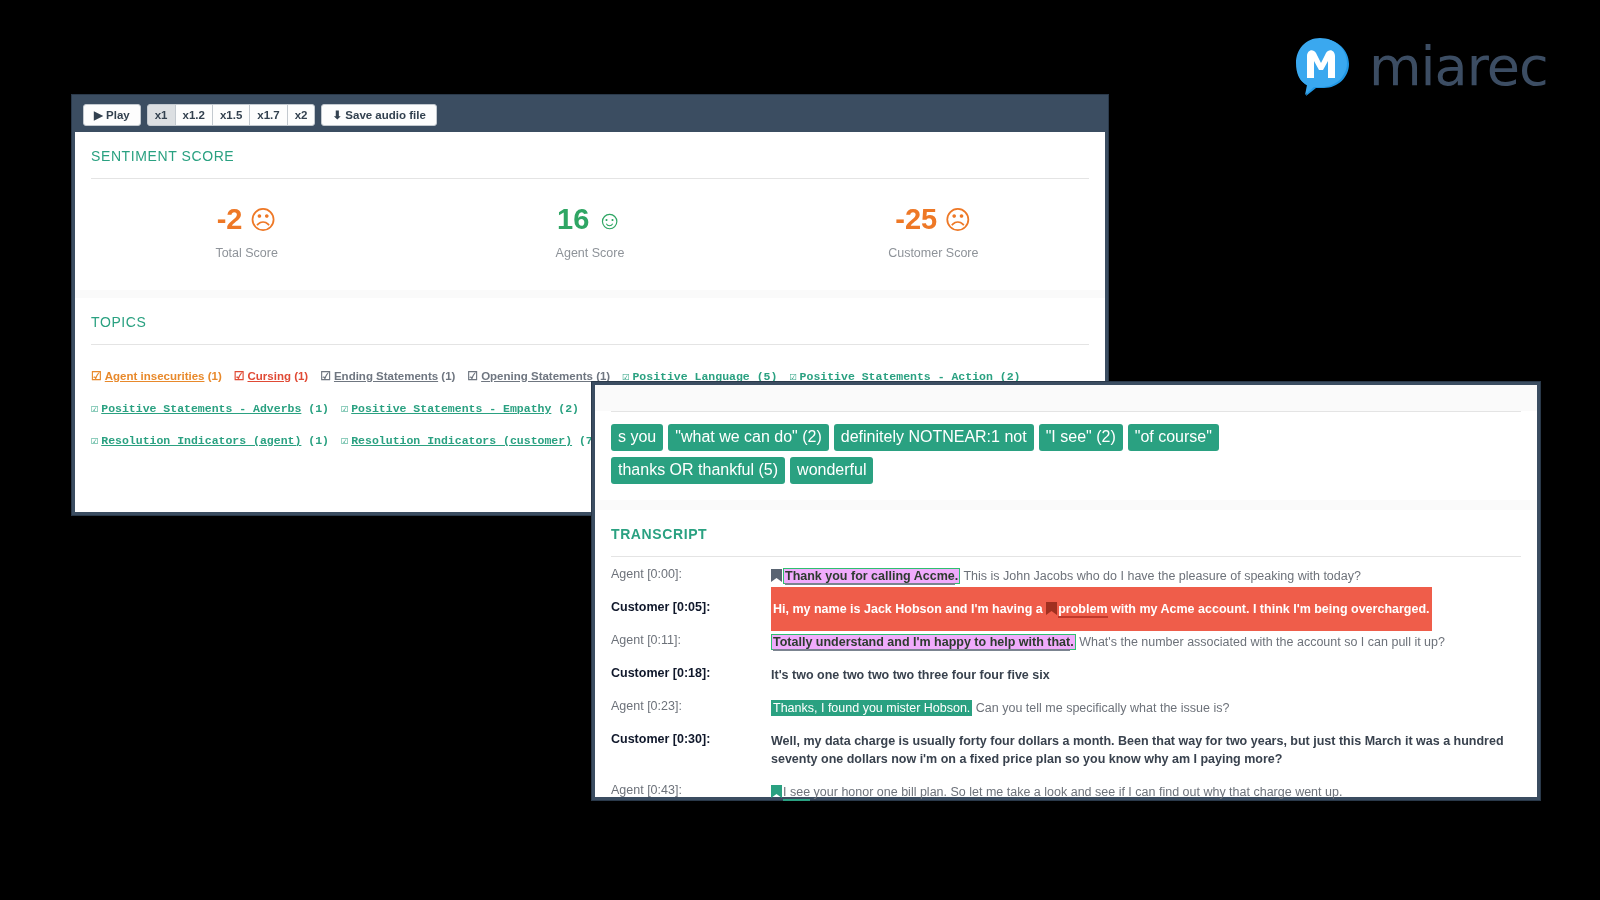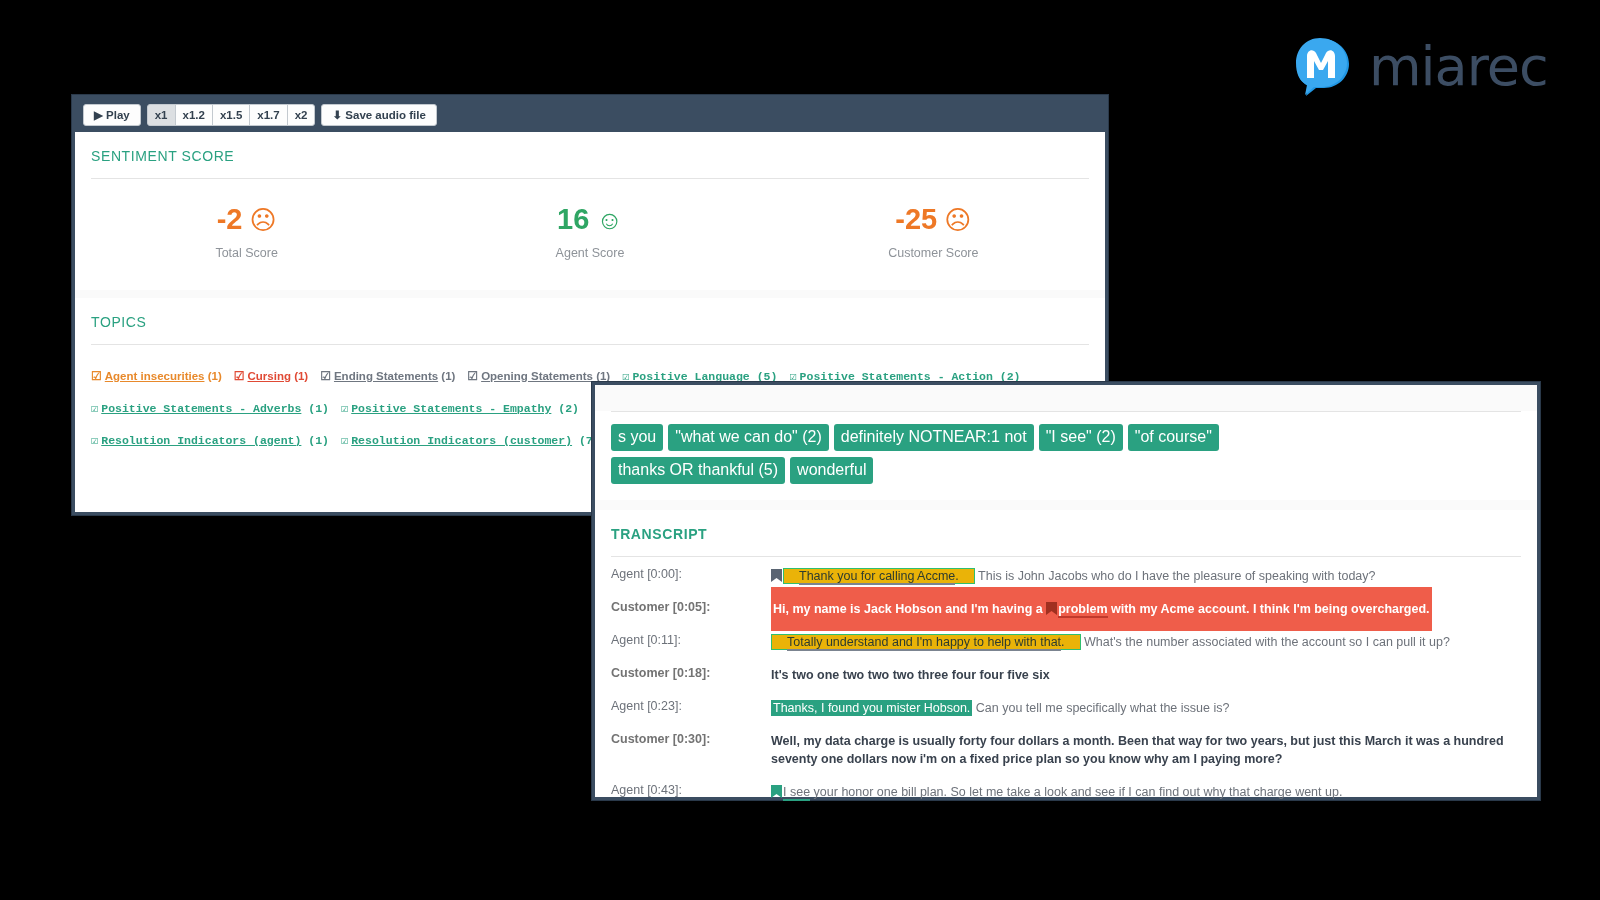--- a/index.html
+++ b/index.html
@@ -131,29 +131,30 @@
     font-size:14px; font-weight:bold; color:#2aa181;
     letter-spacing:.6px; padding:16px 16px 14px 16px;
   }
   #transcript-body { padding:10px 16px 0 16px; }
   .t-row { display:flex; margin-bottom:15px; }
   .t-speaker {
     width:160px; min-width:160px; text-align:left;
     padding-right:14px; font-size:12.5px; color:#6d727a;
     white-space:nowrap;
   }
-  .t-speaker.customer { color:#737373; font-weight:bold; }
+  .t-speaker.customer { color:#0f172a; font-weight:bold; }
   .t-text {
     font-size:12.5px; color:#6d727a; line-height:1.45;
     flex:1;
   }
   .t-text.customer { color:#39424e; font-weight:bold; }
   .hl-green {
-    background:#eab308; color:#2d3b2f; padding:1px 16px;
+    background:#f0abfc; color:#2d3b2f; padding:1px 2px;
     box-shadow:0 0 0 1px #2fbf6f inset;
+    font-weight:bold;
   }
   .hl-green-d { background:#2aa181; color:#fff; padding:1px 2px; }
   .hl-red {
     background:#ef5d4a; color:#fff; padding:15px 2px;
   }
   .flag { display:inline-block; width:11px; height:13px; vertical-align:-2px; margin-right:1px; }
   .u-green { border-bottom:2px solid #2aa181; }
   .u-gray  { border-bottom:2px solid #7b8490; }
   .u-red   { border-bottom:2px solid #c0392b; }
 </style>

